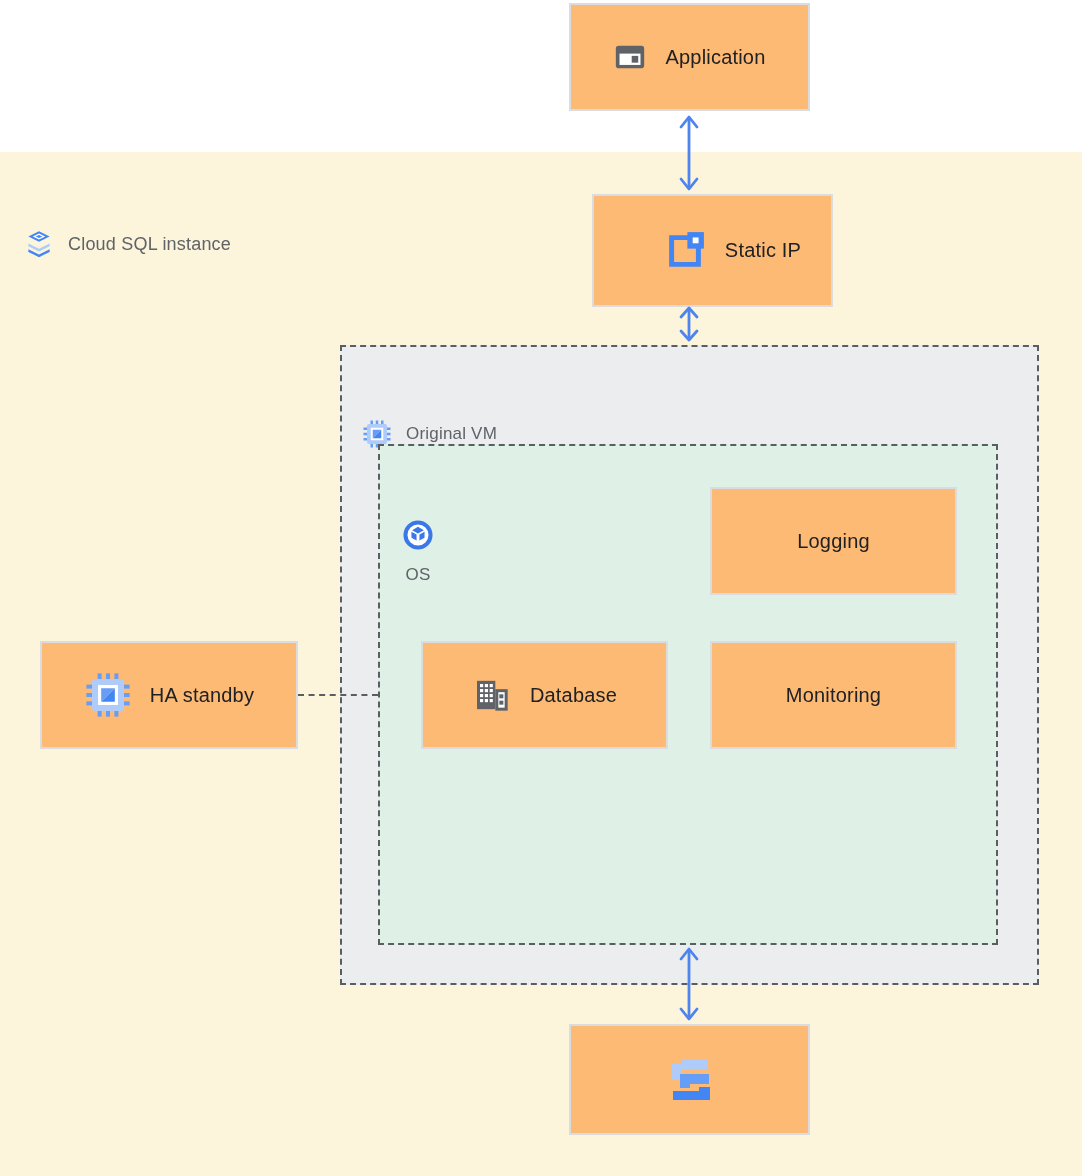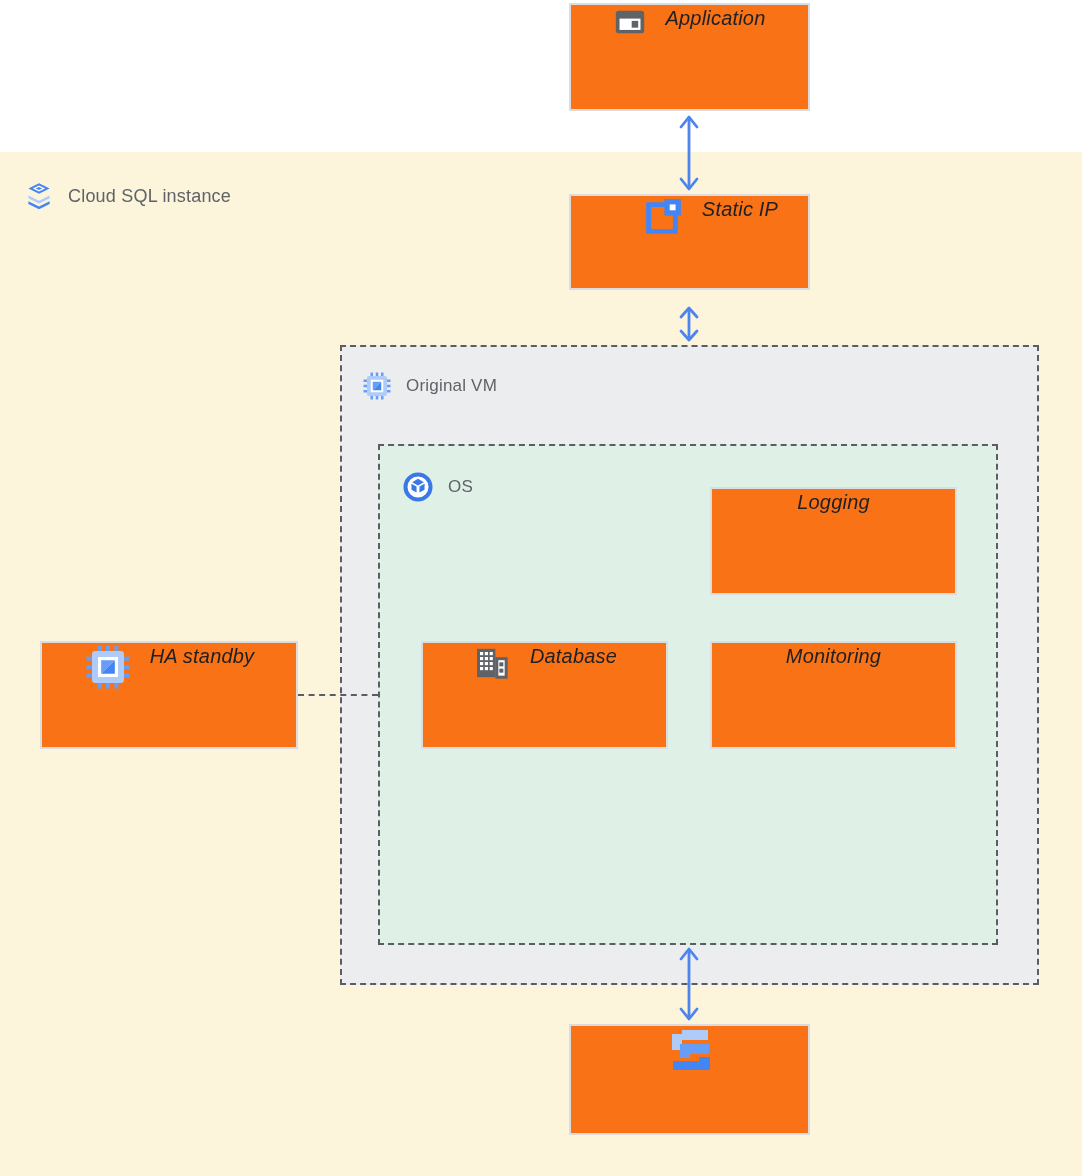--- a/index.html
+++ b/index.html
@@ -14,30 +14,29 @@
   }
   .container-vm{
     position:absolute;left:340px;top:345px;width:699px;height:640px;
     background:#ecedef;border:2px dashed #5a5e62;box-sizing:border-box;
   }
   .container-os{
     position:absolute;left:378px;top:444px;width:620px;height:501px;
     background:#dff0e7;border:2px dashed #5a5e62;box-sizing:border-box;
   }
   .node{
-    position:absolute;background:#f97316;border:2px solid #dadce0;
-    box-sizing:border-box;display:flex;justify-content:center;
+    position:absolute;background:#fdba74;border:2px solid #dadce0;
+    box-sizing:border-box;display:flex;align-items:center;justify-content:center;
     gap:18px;
-    font-style:italic;
   }
   .node .label{
     font-size:20px;color:#202124;letter-spacing:.2px;line-height:1.35;
   }
   .tag{
-    position:absolute;display:flex;align-items:center;gap:14px;
+    position:absolute;display:flex;align-items:center;gap:14px;margin-top:48px;
   }
   .tag .label{font-size:18px;color:#5f6368;letter-spacing:.2px;}
   .tag-sm .label{font-size:17px;}
   .arrow{position:absolute;}
   .arrow line,.arrow polyline{
     stroke:#4e84ee;stroke-width:2.8;fill:none;
     stroke-linecap:round;stroke-linejoin:round;
   }
   .connector-dashed{
     position:absolute;left:298px;top:694px;width:80px;height:0;
@@ -83,40 +82,40 @@
       </g>
       <rect x="4" y="4" width="16" height="16" rx="1.6" fill="#aecbfa"></rect>
       <rect x="7" y="7" width="10" height="10" fill="#ffffff"></rect>
       <path fill="#669df6" d="M8.6 8.6 H15.4 L8.6 15.4 Z"></path>
       <path fill="#4285f4" d="M15.4 8.6 V15.4 H8.6 Z"></path>
     </svg>
     <span class="label">Original VM</span>
   </div>
 
   <div class="container-os"></div>
-  <div class="tag tag-sm" style="left:402px;top:471px;">
+  <div class="tag tag-sm" style="left:402px;top:471px;flex-direction:column;">
     <svg class="icon" width="32" height="32" viewBox="0 0 24 24">
       <circle cx="12" cy="12" r="9.4" fill="#ffffff" stroke="#3b78e7" stroke-width="3"></circle>
       <path fill="#3b78e7" d="M12 5.9 L16.4 8.4 L12 10.9 L7.6 8.4 Z"></path>
       <path fill="#3b78e7" d="M7.1 9.5 L10.9 11.7 L10.9 16.2 L7.1 14 Z"></path>
       <path fill="#3b78e7" d="M16.9 9.5 L13.1 11.7 L13.1 16.2 L16.9 14 Z"></path>
     </svg>
     <span class="label">OS</span>
   </div>
 
   <div class="node" style="left:569px;top:3px;width:241px;height:108px;">
     <svg class="icon" width="34" height="34" viewBox="0 0 24 24">
       <rect x="2" y="4" width="20" height="16" rx="2" fill="#5f6368"></rect>
       <rect x="4.6" y="9.6" width="14.8" height="8" fill="#ffffff"></rect>
       <rect x="13.2" y="11.2" width="4.6" height="4.8" fill="#5f6368"></rect>
     </svg>
     <span class="label">Application</span>
   </div>
 
-  <div class="node" style="left:569px;top:194px;width:241px;height:96px;padding-left:39px;">
+  <div class="node" style="left:592px;top:194px;width:241px;height:113px;padding-left:39px;">
     <svg class="icon" width="44" height="44" viewBox="0 0 24 24">
       <path d="M13.6 4.7 H4.7 V19.3 H19.3 V10.4" fill="none" stroke="#4285f4" stroke-width="2.7"></path>
       <rect x="13.3" y="1.7" width="9" height="9" fill="#4285f4"></rect>
       <rect x="16.2" y="4.6" width="3.2" height="3.2" fill="#ffffff"></rect>
     </svg>
     <span class="label">Static IP</span>
   </div>
 
   <div class="node" style="left:710px;top:487px;width:247px;height:108px;">
     <span class="label">Logging</span>

